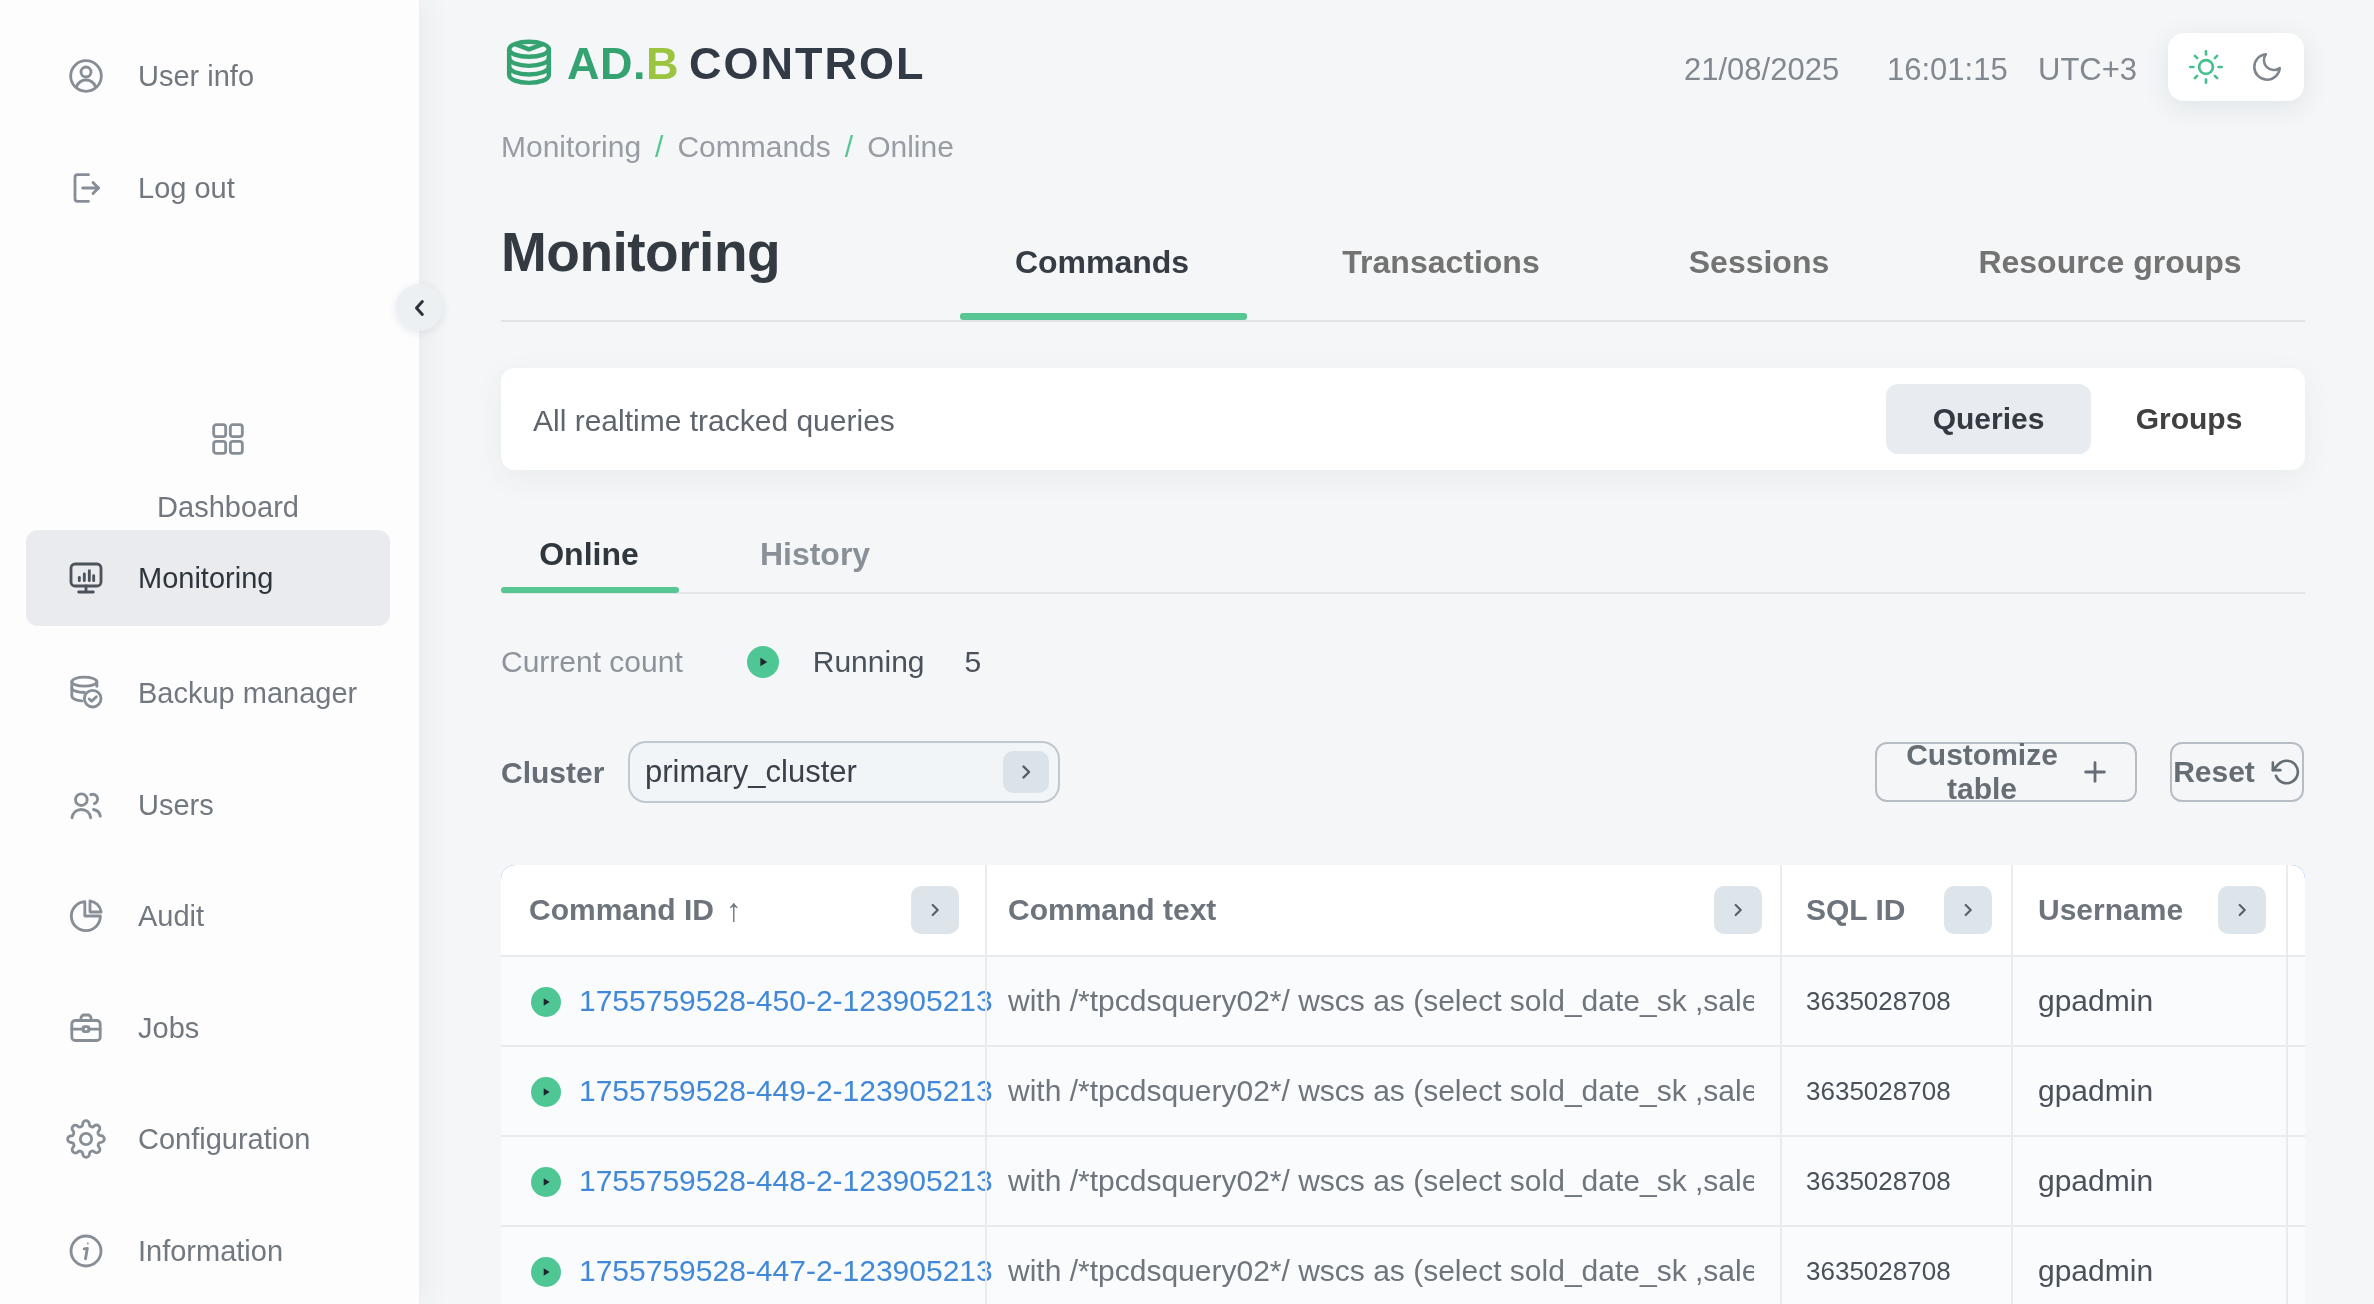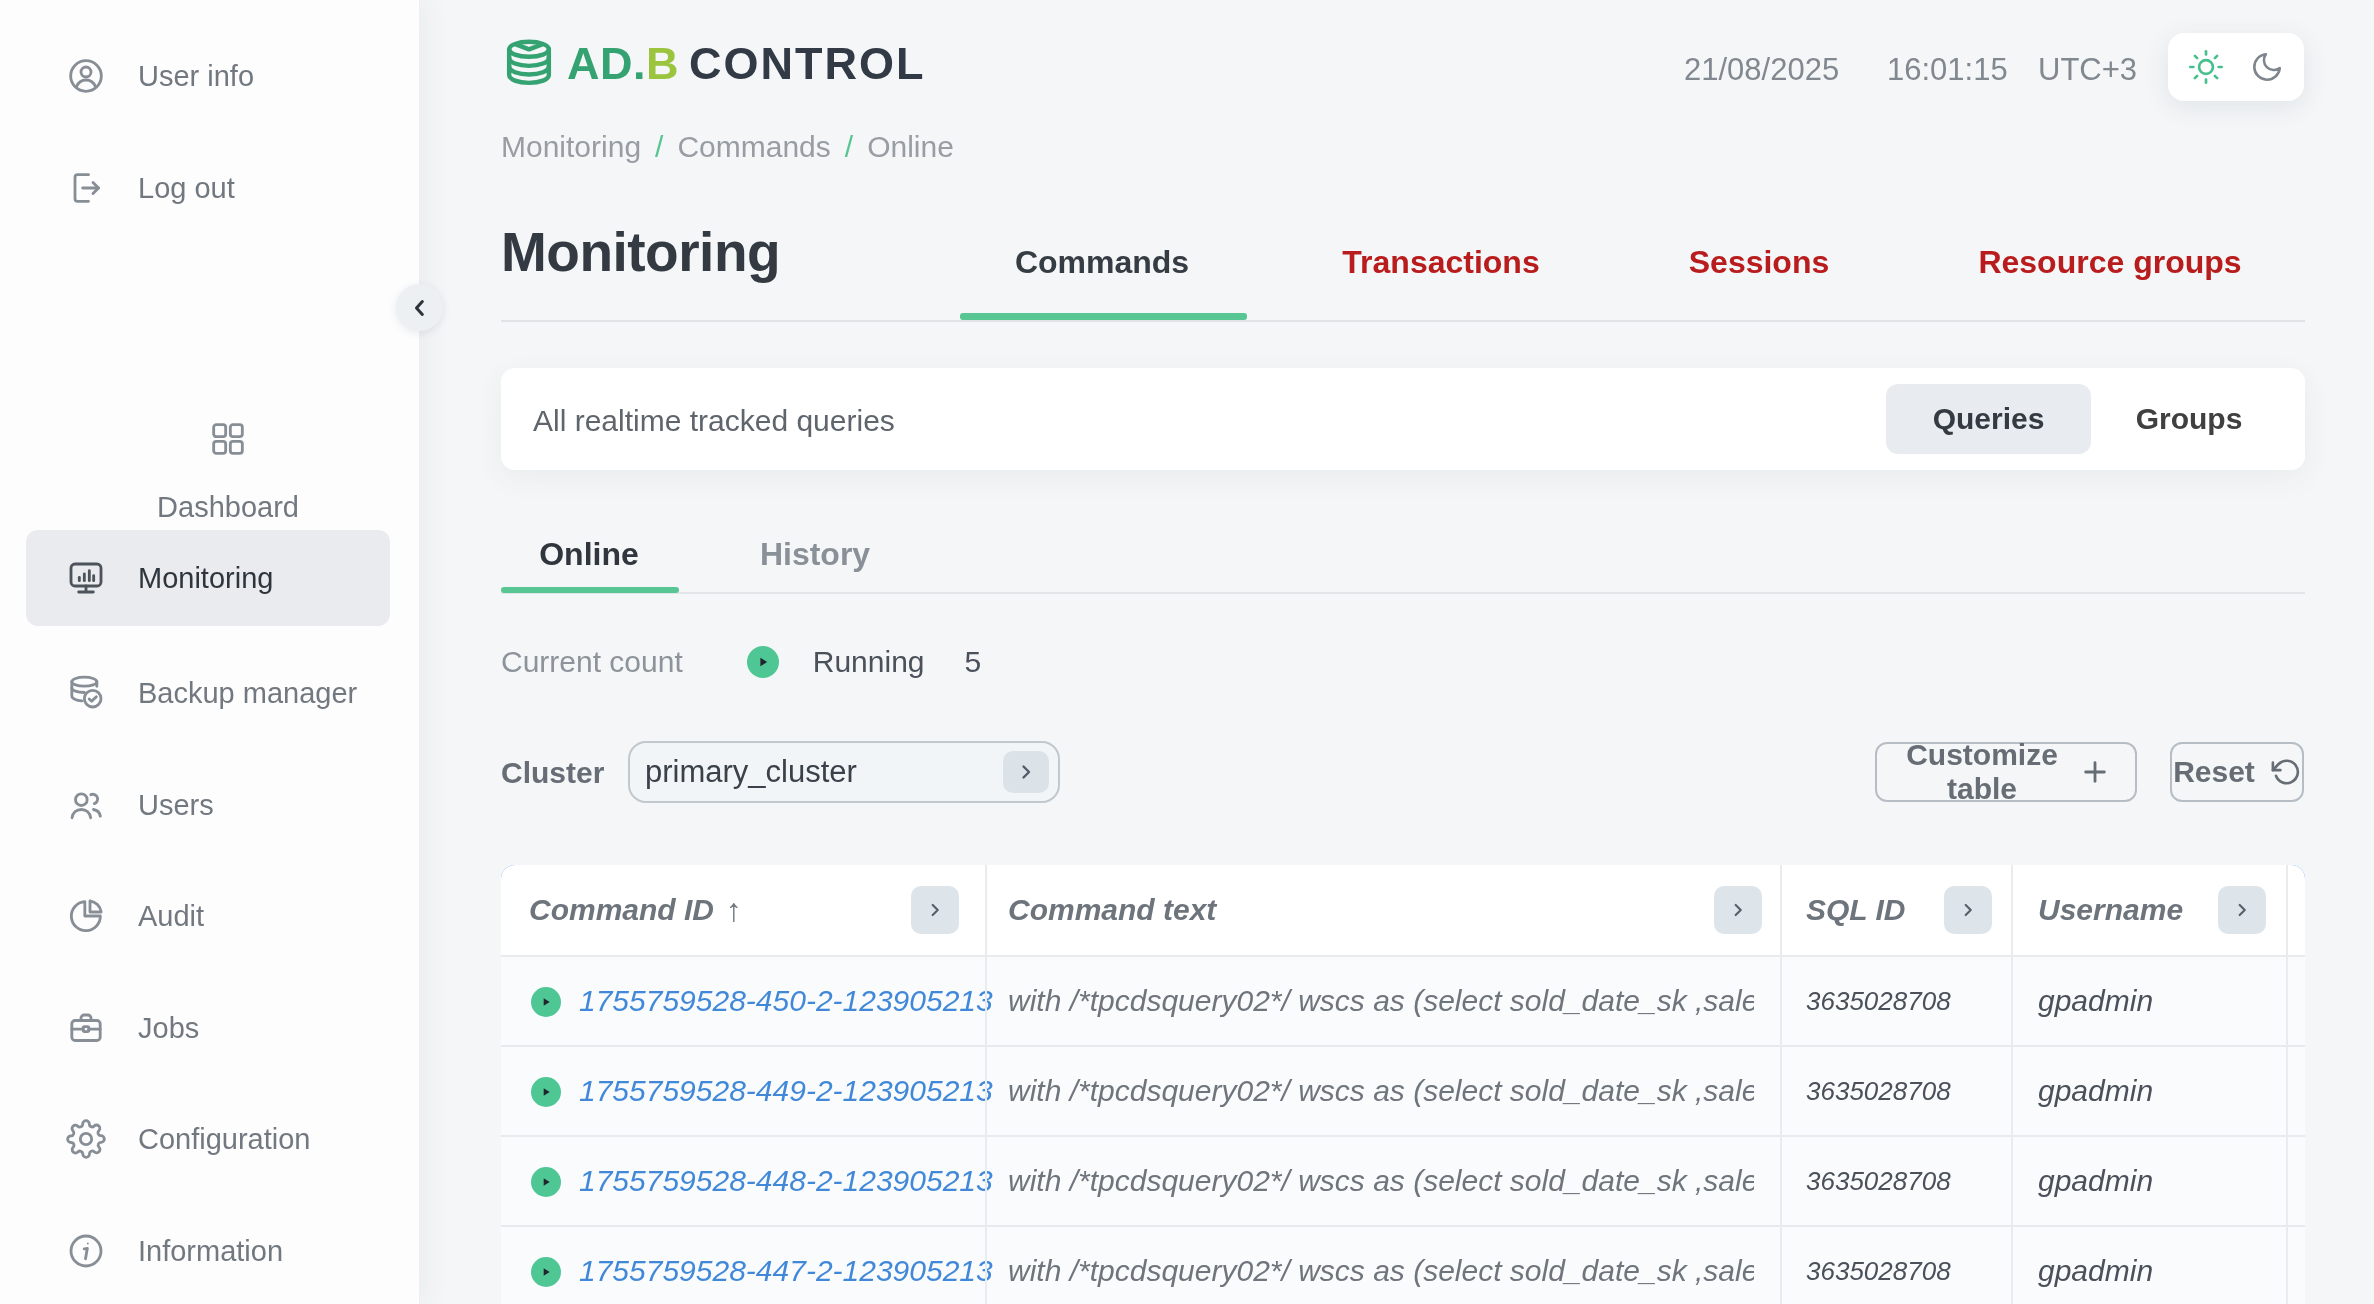--- a/index.html
+++ b/index.html
@@ -46,21 +46,21 @@
     position:absolute; left:2168px; top:33px; width:136px; height:68px;
     background:#ffffff; border-radius:16px;
     box-shadow:0 6px 26px rgba(60,80,100,.10);
     display:flex; align-items:center; justify-content:center; gap:26px;
   }
   .breadcrumb { position:absolute; left:501px; top:130px; display:flex; gap:14px; font-size:30px; color:#989da4; }
   .breadcrumb .sep { color:#57c693; }
 
   
   .page-title { position:absolute; left:501px; top:220px; font-size:55px; font-weight:700; color:#343a42; letter-spacing:-.5px; }
-  .tab { position:absolute; top:244px; transform:translateX(-50%); font-size:32px; font-weight:700; color:#b91c1c; cursor:pointer; white-space:nowrap; }
+  .tab { position:absolute; top:244px; transform:translateX(-50%); font-size:32px; font-weight:700; color:#737373; cursor:pointer; white-space:nowrap; }
   .tab.active { color:#363c44; }
   .tabs-line { position:absolute; left:501px; top:320px; width:1804px; height:2px; background:#e1e4e7; }
   .tabs-underline { position:absolute; left:960px; top:313px; width:287px; height:7px; border-radius:3px; background:#57c693; }
 
   
   .queries-card {
     position:absolute; left:501px; top:368px; width:1804px; height:102px;
     background:#ffffff; border-radius:14px; box-shadow:0 8px 30px rgba(60,80,100,.06);
   }
   .queries-label { position:absolute; left:32px; top:36px; font-size:30px; color:#5e656d; }
@@ -105,21 +105,21 @@
     background:transparent; font-family:inherit; font-size:30px; font-weight:700; color:#666d75;
     display:flex; align-items:center; justify-content:center; gap:16px; cursor:pointer; padding:0 24px;
   }
   .btn .ico { stroke:#666d75; stroke-width:2.1; }
   .btn-customize { left:1875px; width:262px; }
   .btn-reset { left:2170px; width:134px; }
 
   
   .table {
     position:absolute; left:501px; top:865px; width:1804px; height:439px;
-    background:#3b82f6; border-radius:14px 14px 0 0; overflow:hidden;font-style:italic;
+    background:#3b82f6; border-radius:14px 14px 0 0; overflow:hidden;
   }
   .thead { position:relative; height:90px; background:#ffffff; }
   .th { position:absolute; top:0; height:90px; display:flex; align-items:center; font-size:30px; font-weight:700; color:#6d747c; }
   .sort-arrow { font-weight:400; font-size:32px; margin-left:12px; }
   .th-chev {
     position:absolute; top:21px; width:48px; height:48px; border-radius:10px; background:#dde4ea;
     border:none; display:flex; align-items:center; justify-content:center; cursor:pointer;
   }
   .trow { position:relative; height:90px; border-top:2px solid #e8ebee; background:#fafbfc; }
   .cell-play { position:absolute; left:30px; top:30px; width:30px; height:30px; border-radius:50%; background:#4fc795; display:flex; align-items:center; justify-content:center; }

